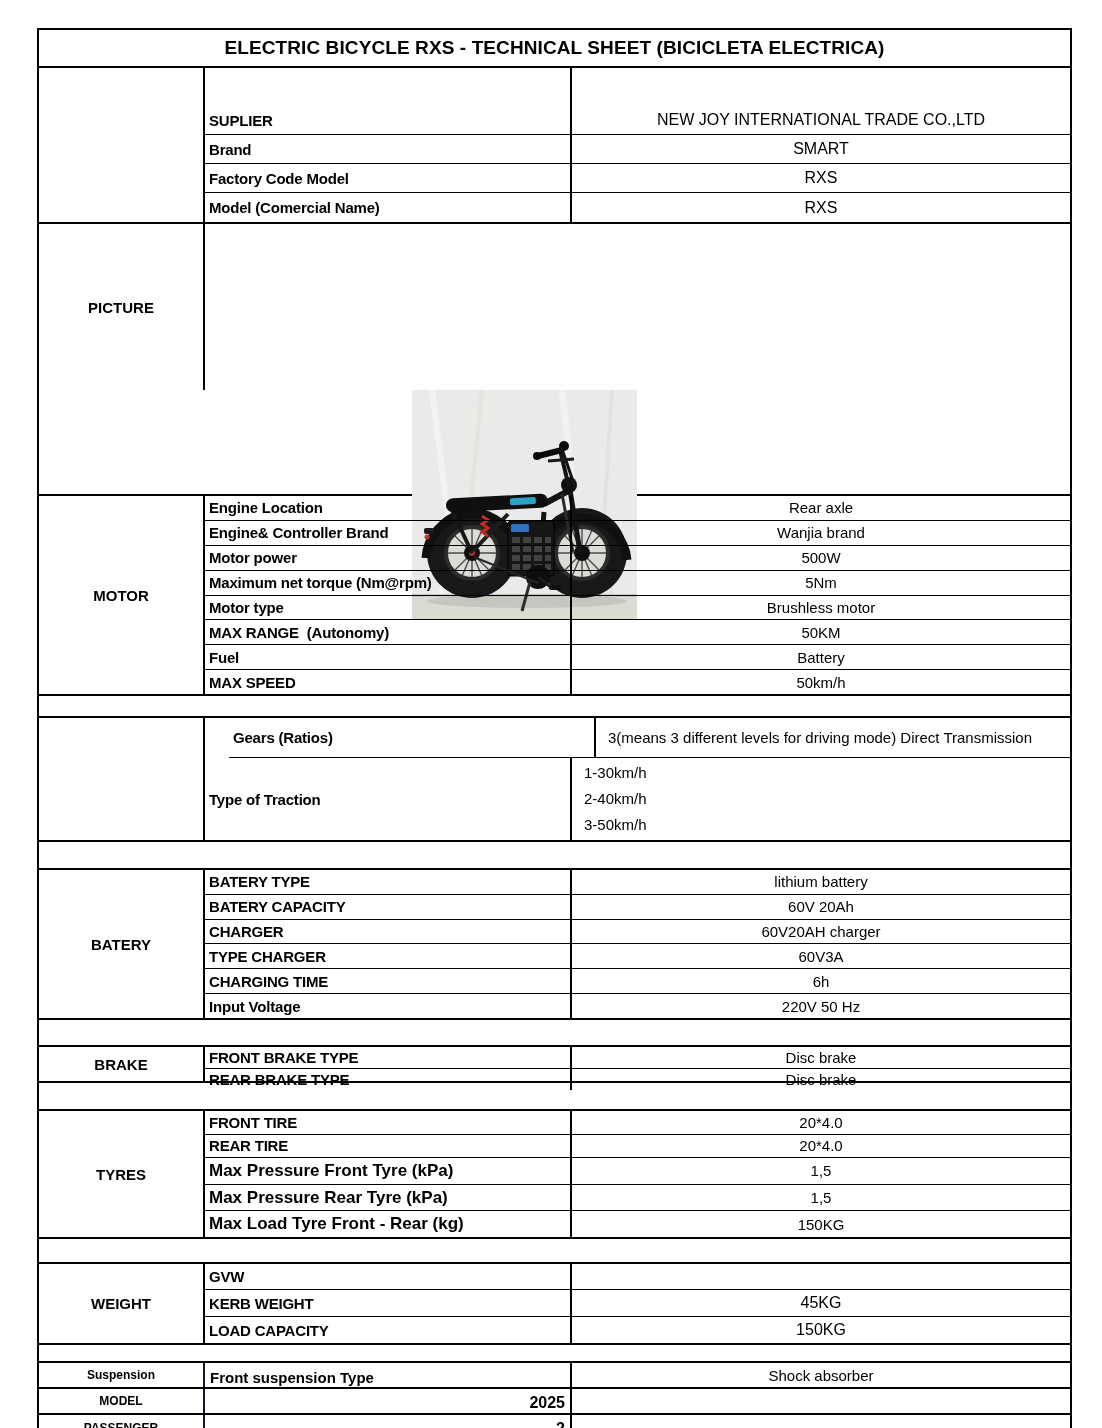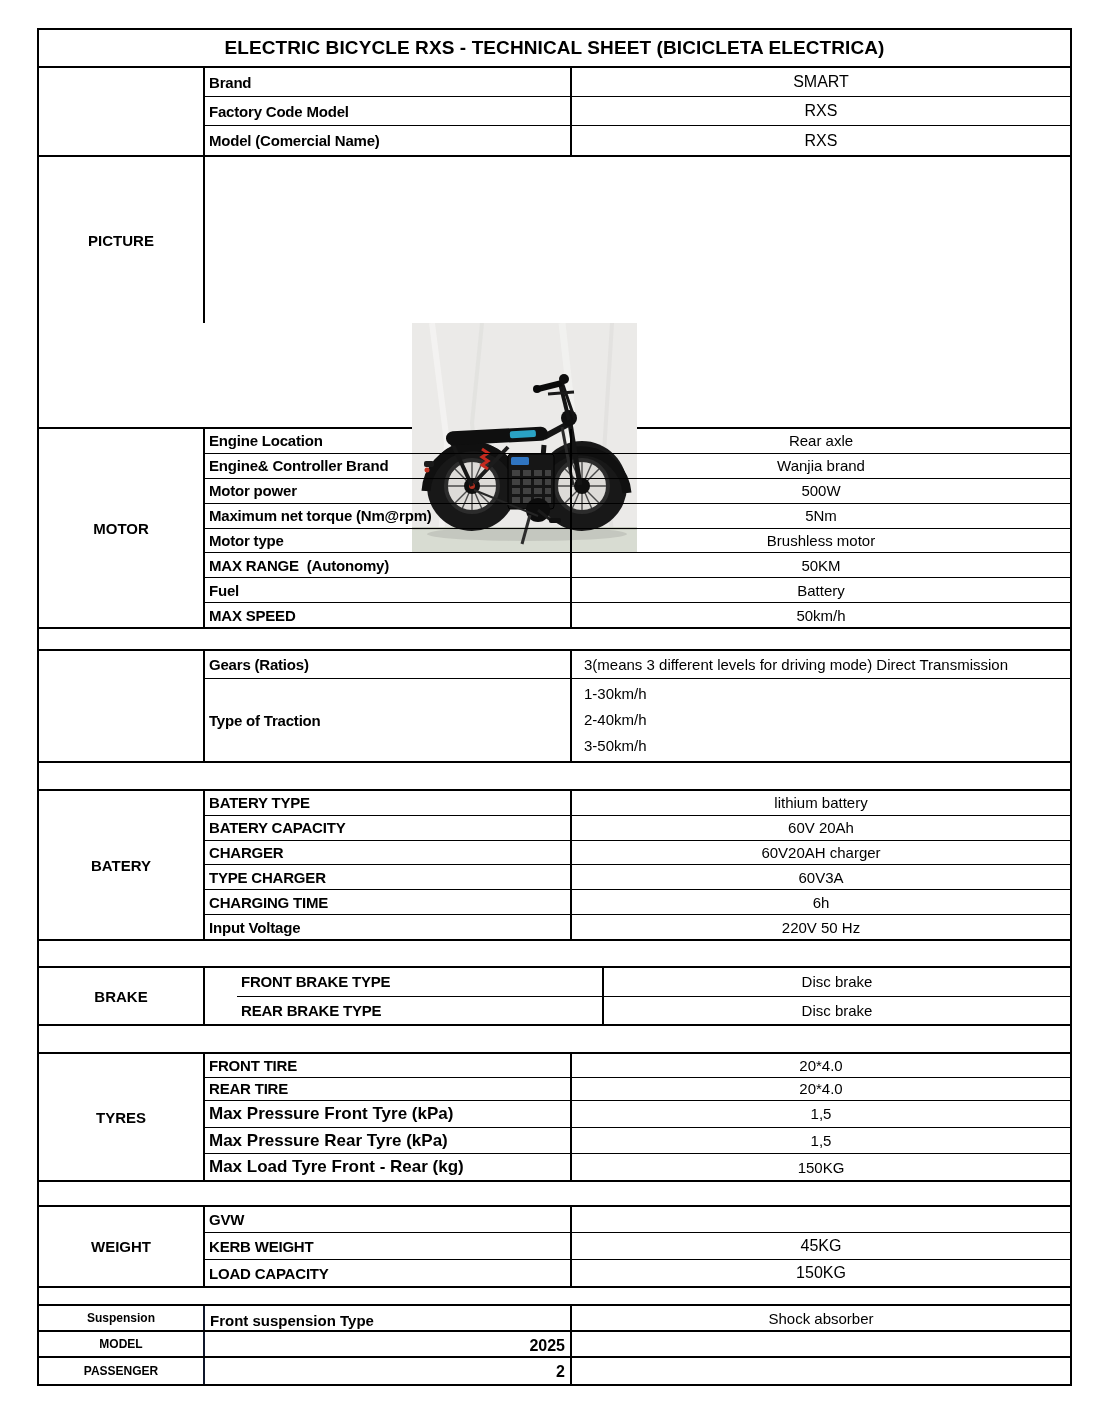--- a/index.html
+++ b/index.html
@@ -72,20 +72,24 @@
 </head>
 <body>
 
 <div class="sheet">
 
   <div class="title-row">ELECTRIC BICYCLE RXS - TECHNICAL SHEET (BICICLETA ELECTRICA)</div>
 
   <div class="block">
     <div class="seccell"></div>
     <div class="rows">
+      <div class="trow info-first">
+        <div class="lbl">SUPLIER</div>
+        <div class="val info-val-big">NEW JOY INTERNATIONAL TRADE CO.,LTD</div>
+      </div>
       <div class="trow info-row">
         <div class="lbl">Brand</div>
         <div class="val info-val-big">SMART</div>
       </div>
       <div class="trow info-row">
         <div class="lbl">Factory Code Model</div>
         <div class="val info-val-big">RXS</div>
       </div>
       <div class="trow info-row">
         <div class="lbl">Model (Comercial Name)</div>
@@ -237,21 +241,21 @@
         <div class="val">50km/h</div>
       </div>
     </div>
   </div>
 
   <div class="gap" style="height:22px;"></div>
 
   <div class="block">
     <div class="seccell"></div>
     <div class="rows">
-      <div class="trow" style="height:28px;">
+      <div class="trow" style="height:40px;margin-left:24px;">
         <div class="lbl">Gears (Ratios)</div>
         <div class="val left">3(means 3 different levels for driving mode) Direct Transmission</div>
       </div>
       <div class="trow" style="height:82px;">
         <div class="lbl">Type of Traction</div>
         <div class="val left pre">1-30km/h
 2-40km/h
 3-50km/h</div>
       </div>
     </div>
@@ -284,21 +288,21 @@
       </div>
       <div class="trow">
         <div class="lbl">Input Voltage</div>
         <div class="val">220V 50 Hz</div>
       </div>
     </div>
   </div>
 
   <div class="gap" style="height:27px;"></div>
 
-  <div class="block" style="height:58px;gap:32px;">
+  <div class="block" style="height:36px;">
     <div class="seccell">BRAKE</div>
     <div class="rows">
       <div class="trow">
         <div class="lbl">FRONT BRAKE TYPE</div>
         <div class="val">Disc brake</div>
       </div>
       <div class="trow">
         <div class="lbl">REAR BRAKE TYPE</div>
         <div class="val">Disc brake</div>
       </div>

